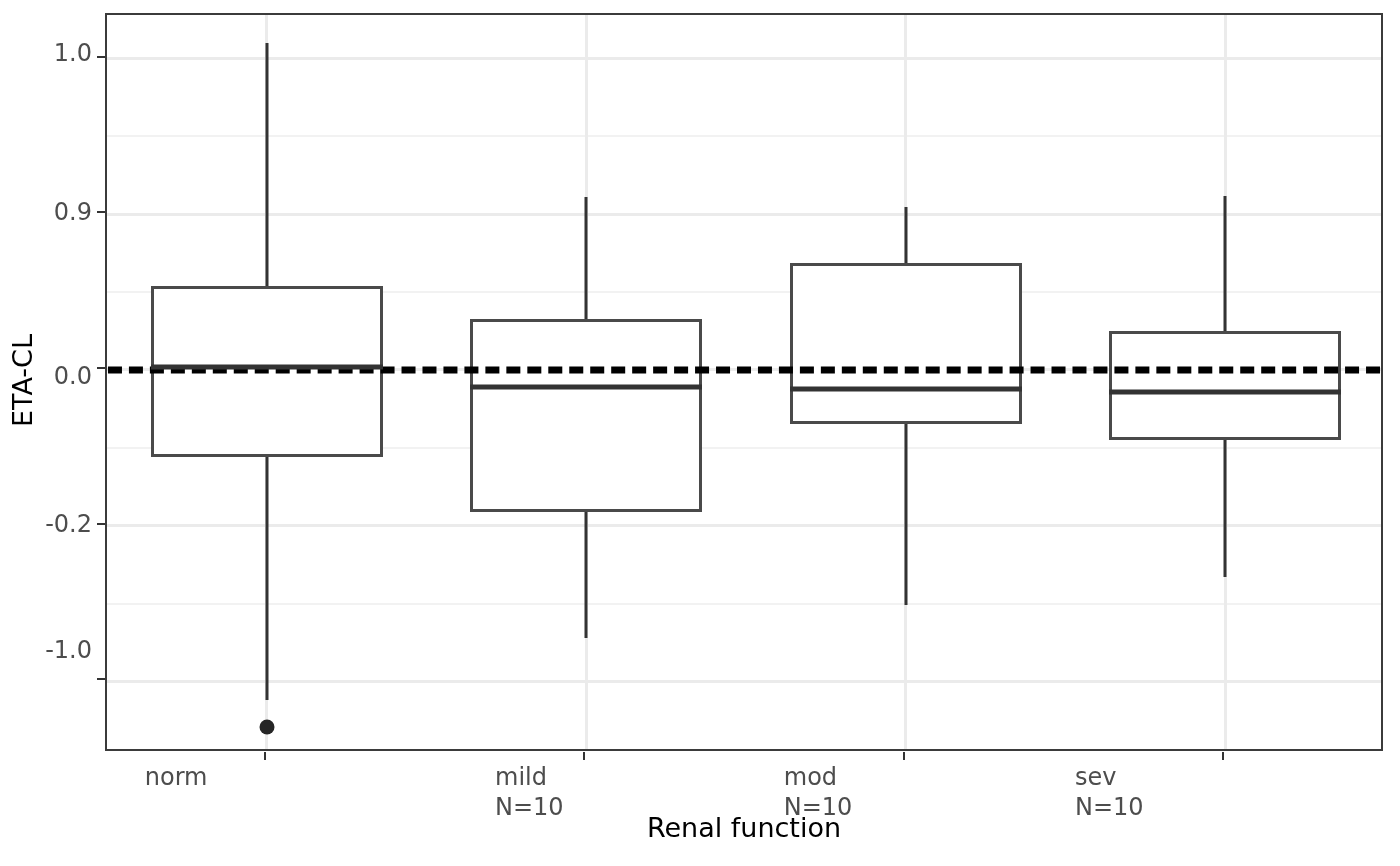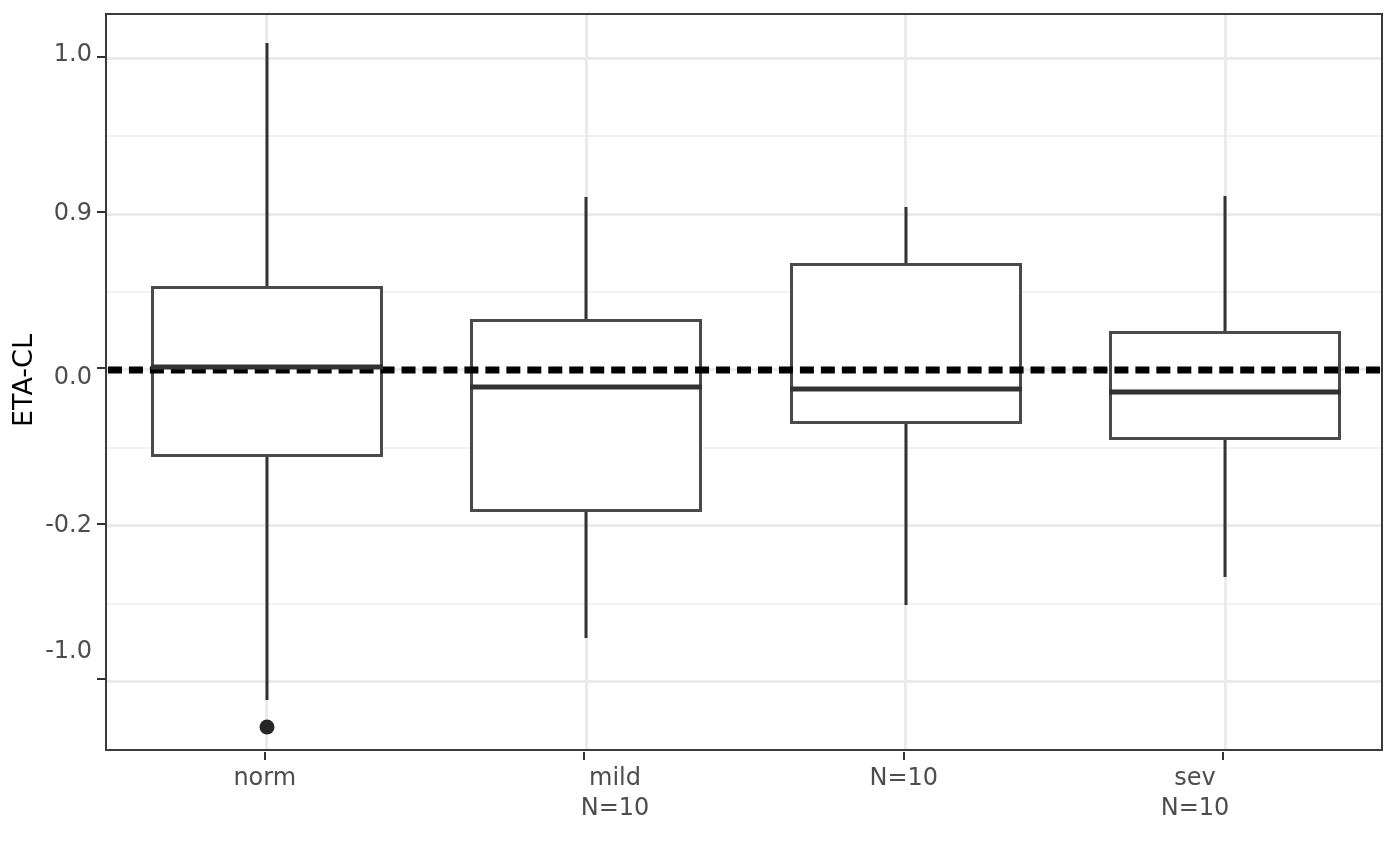--- a/index.html
+++ b/index.html
@@ -65,21 +65,20 @@
     height: 2px;
     background: #333333;
     left: 97px;
     transform: translateY(-50%);
   }
   
   .x-tick-group {
     position: absolute;
     top: 762px;
     width: 240px;
-    text-align: center;
     transform: translateX(-50%);
   }
   .x-tick-group .cat {
     display: block;
     font-size: 24px;
     color: #4d4d4d;
     line-height: 30px;
   }
   .x-tick-group .nval {
     display: block;
@@ -219,24 +218,26 @@
       <div class="x-tick-group" style="left: 264.75px;">
         <span class="cat">norm</span>
       </div>
       <div class="x-tick-mark" style="left: 264.75px;"></div>
       <div class="x-tick-group" style="left: 615px;">
         <span class="cat">mild</span>
         <span class="nval">N=10</span>
       </div>
       <div class="x-tick-mark" style="left: 584.25px;"></div>
       <div class="x-tick-group" style="left: 903.75px;">
+        <span class="cat">mod</span>
         <span class="nval">N=10</span>
       </div>
       <div class="x-tick-mark" style="left: 903.75px;"></div>
       <div class="x-tick-group" style="left: 1195px;">
         <span class="cat">sev</span>
         <span class="nval">N=10</span>
       </div>
       <div class="x-tick-mark" style="left: 1223.25px;"></div>
     </div>
 
+  <div class="x-axis-title">Renal function</div>
 
 </div>
 
 </body></html>

